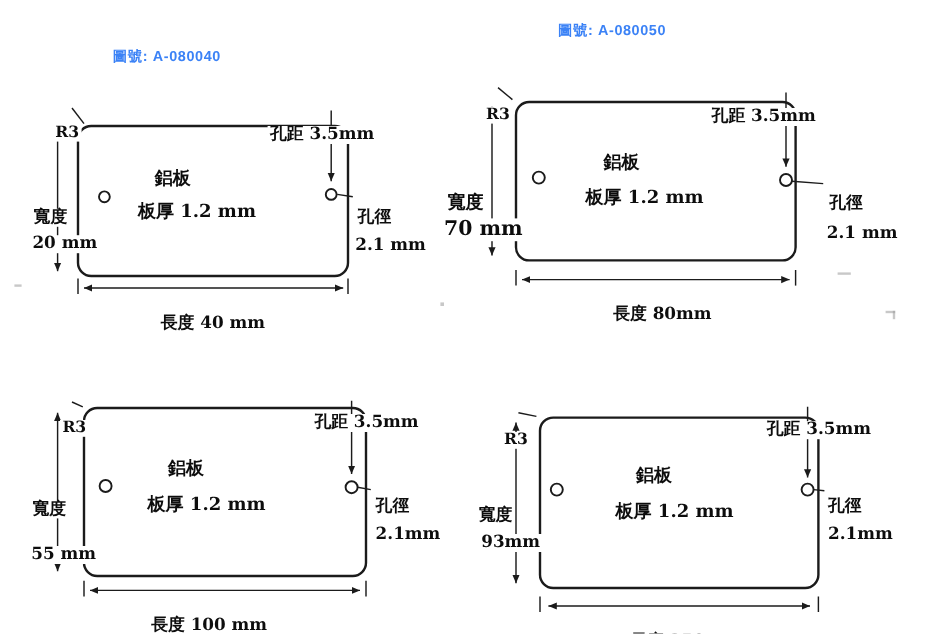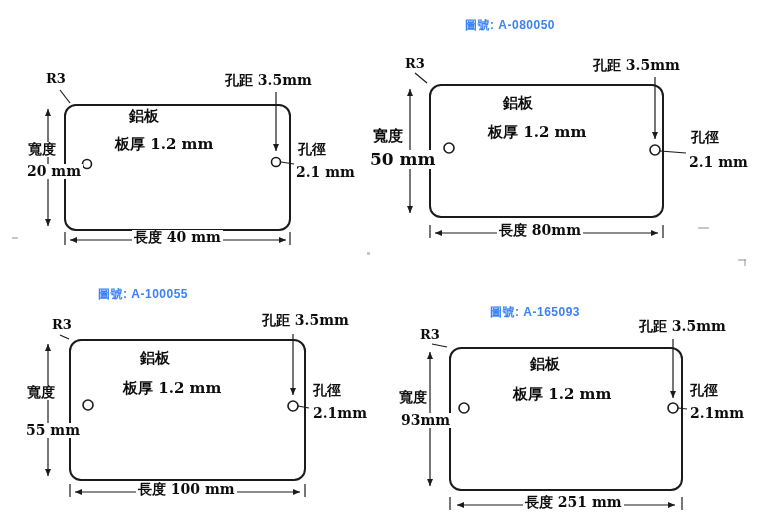--- a/index.html
+++ b/index.html
@@ -24,20 +24,21 @@
   }
   .lbl {
     position:absolute;
     font-family:"DejaVu Serif", serif;
     font-weight:bold;
     color:#0d0d0d;
     background:#ffffff;
     padding:0 2px;
     white-space:nowrap;
     line-height:1.1;
+    margin-top:32px;
   }
   .s13 { font-size:13px; }
   .s14 { font-size:14px; }
   .s15 { font-size:15px; }
   .s17 { font-size:17px; }
   .artifact { position:absolute; background:#9a9a9a; opacity:.55; }
 </style>
 </head>
 <body>
 
@@ -52,20 +53,21 @@
     <circle cx="67" cy="134" r="4.5" fill="none" stroke="#1b1b1b" stroke-width="1.6"></circle>
     <circle cx="256" cy="132" r="4.5" fill="none" stroke="#1b1b1b" stroke-width="1.6"></circle>
     <line x1="40" y1="60" x2="50" y2="73" stroke="#1b1b1b" stroke-width="1.2"></line>
     <line x1="256" y1="62" x2="256" y2="121" stroke="#1b1b1b" stroke-width="1.2" marker-end="url(#ar0)"></line>
     <line x1="28" y1="79" x2="28" y2="196" stroke="#1b1b1b" stroke-width="1.2" marker-start="url(#ar0)" marker-end="url(#ar0)"></line>
     <line x1="50" y1="210" x2="266" y2="210" stroke="#1b1b1b" stroke-width="1.2" marker-start="url(#ar0)" marker-end="url(#ar0)"></line>
     <line x1="45" y1="202" x2="45" y2="215" stroke="#1b1b1b" stroke-width="1.2"></line>
     <line x1="270" y1="202" x2="270" y2="215" stroke="#1b1b1b" stroke-width="1.2"></line>
     <line x1="261" y1="132" x2="274" y2="134" stroke="#1b1b1b" stroke-width="1.2"></line>
   </svg>
+  <div class="title" style="left:74px;top:9px">圖號: A-080040</div>
   <span class="lbl s13" style="left:24px;top:42px">R3</span>
   <span class="lbl s14" style="left:203px;top:43px">孔距 3.5mm</span>
   <span class="lbl s15" style="left:107px;top:78px">鋁板</span>
   <span class="lbl s15" style="left:93px;top:106px">板厚 1.2 mm</span>
   <span class="lbl s14" style="left:6px;top:112px">寬度</span>
   <span class="lbl s14" style="left:5px;top:134px">20 mm</span>
   <span class="lbl s14" style="left:276px;top:112px">孔徑</span>
   <span class="lbl s14" style="left:274px;top:135px">2.1 mm</span>
   <span class="lbl s14" style="left:112px;top:200px">長度 40 mm</span>
 </div>
@@ -87,75 +89,73 @@
     <line x1="65" y1="220" x2="65" y2="233" stroke="#1b1b1b" stroke-width="1.2"></line>
     <line x1="298" y1="220" x2="298" y2="233" stroke="#1b1b1b" stroke-width="1.2"></line>
     <line x1="295" y1="146" x2="321" y2="148" stroke="#1b1b1b" stroke-width="1.2"></line>
   </svg>
   <div class="title" style="left:100px;top:12px">圖號: A-080050</div>
   <span class="lbl s13" style="left:38px;top:52px">R3</span>
   <span class="lbl s14" style="left:226px;top:53px">孔距 3.5mm</span>
   <span class="lbl s15" style="left:136px;top:90px">鋁板</span>
   <span class="lbl s15" style="left:121px;top:119px">板厚 1.2 mm</span>
   <span class="lbl s15" style="left:6px;top:123px">寬度</span>
-  <span class="lbl s17" style="left:3px;top:145px">50 mm</span>
+  <span class="lbl s17" style="left:3px;top:145px">70 mm</span>
   <span class="lbl s14" style="left:324px;top:125px">孔徑</span>
   <span class="lbl s14" style="left:322px;top:150px">2.1 mm</span>
-  <span class="lbl s14" style="left:132px;top:218px">長度 80mm</span>
+  <span class="lbl s14" style="left:144px;top:218px">長度 80mm</span>
 </div>
 
 <div class="panel" style="left:20px;top:280px;width:350px;height:248px">
   <svg width="350" height="248">
     <defs>
       <marker id="ar2" markerWidth="8" markerHeight="8" refX="7" refY="3.5" orient="auto-start-reverse" markerUnits="userSpaceOnUse">
         <path d="M0,0.5 L7,3.5 L0,6.5 z" fill="#1b1b1b"></path>
       </marker>
     </defs>
     <rect x="50" y="60" width="235" height="140" rx="11" fill="none" stroke="#1b1b1b" stroke-width="2"></rect>
     <circle cx="68" cy="125" r="5" fill="none" stroke="#1b1b1b" stroke-width="1.6"></circle>
     <circle cx="273" cy="126" r="5" fill="none" stroke="#1b1b1b" stroke-width="1.6"></circle>
     <line x1="40" y1="55" x2="49" y2="59" stroke="#1b1b1b" stroke-width="1.2"></line>
     <line x1="273" y1="54" x2="273" y2="115" stroke="#1b1b1b" stroke-width="1.2" marker-end="url(#ar2)"></line>
     <line x1="28" y1="64" x2="28" y2="196" stroke="#1b1b1b" stroke-width="1.2" marker-start="url(#ar2)" marker-end="url(#ar2)"></line>
     <line x1="55" y1="212" x2="280" y2="212" stroke="#1b1b1b" stroke-width="1.2" marker-start="url(#ar2)" marker-end="url(#ar2)"></line>
     <line x1="50" y1="204" x2="50" y2="217" stroke="#1b1b1b" stroke-width="1.2"></line>
     <line x1="285" y1="204" x2="285" y2="217" stroke="#1b1b1b" stroke-width="1.2"></line>
     <line x1="278" y1="126" x2="289" y2="128" stroke="#1b1b1b" stroke-width="1.2"></line>
   </svg>
-  <div class="title" style="left:78px;top:6px">圖號: A-100055</div>
   <span class="lbl s13" style="left:30px;top:38px">R3</span>
   <span class="lbl s14" style="left:240px;top:33px">孔距 3.5mm</span>
   <span class="lbl s15" style="left:118px;top:70px">鋁板</span>
   <span class="lbl s15" style="left:101px;top:100px">板厚 1.2 mm</span>
   <span class="lbl s14" style="left:5px;top:105px">寬度</span>
   <span class="lbl s14" style="left:4px;top:143px">55 mm</span>
   <span class="lbl s14" style="left:291px;top:103px">孔徑</span>
   <span class="lbl s14" style="left:291px;top:126px">2.1mm</span>
-  <span class="lbl s14" style="left:116px;top:202px">長度 100 mm</span>
+  <span class="lbl s14" style="left:104px;top:202px">長度 100 mm</span>
 </div>
 
 <div class="panel" style="left:385px;top:300px;width:386px;height:228px">
   <svg width="386" height="228">
     <defs>
       <marker id="ar3" markerWidth="8" markerHeight="8" refX="7" refY="3.5" orient="auto-start-reverse" markerUnits="userSpaceOnUse">
         <path d="M0,0.5 L7,3.5 L0,6.5 z" fill="#1b1b1b"></path>
       </marker>
     </defs>
     <rect x="65" y="48" width="232" height="142" rx="11" fill="none" stroke="#1b1b1b" stroke-width="2"></rect>
     <circle cx="79" cy="108" r="5" fill="none" stroke="#1b1b1b" stroke-width="1.6"></circle>
     <circle cx="288" cy="108" r="5" fill="none" stroke="#1b1b1b" stroke-width="1.6"></circle>
     <line x1="47" y1="44" x2="62" y2="47" stroke="#1b1b1b" stroke-width="1.2"></line>
     <line x1="288" y1="39" x2="288" y2="98" stroke="#1b1b1b" stroke-width="1.2" marker-end="url(#ar3)"></line>
     <line x1="45" y1="52" x2="45" y2="186" stroke="#1b1b1b" stroke-width="1.2" marker-start="url(#ar3)" marker-end="url(#ar3)"></line>
     <line x1="72" y1="205" x2="290" y2="205" stroke="#1b1b1b" stroke-width="1.2" marker-start="url(#ar3)" marker-end="url(#ar3)"></line>
     <line x1="65" y1="197" x2="65" y2="210" stroke="#1b1b1b" stroke-width="1.2"></line>
     <line x1="297" y1="197" x2="297" y2="210" stroke="#1b1b1b" stroke-width="1.2"></line>
     <line x1="293" y1="108" x2="302" y2="109" stroke="#1b1b1b" stroke-width="1.2"></line>
   </svg>
-  <div class="title" style="left:105px;top:4px">圖號: A-165093</div>
   <span class="lbl s13" style="left:33px;top:28px">R3</span>
   <span class="lbl s14" style="left:252px;top:19px">孔距 3.5mm</span>
   <span class="lbl s15" style="left:143px;top:56px">鋁板</span>
   <span class="lbl s15" style="left:126px;top:86px">板厚 1.2 mm</span>
   <span class="lbl s14" style="left:12px;top:90px">寬度</span>
   <span class="lbl s14" style="left:14px;top:113px">93mm</span>
   <span class="lbl s14" style="left:303px;top:83px">孔徑</span>
   <span class="lbl s14" style="left:303px;top:106px">2.1mm</span>
   <span class="lbl s14" style="left:138px;top:195px">長度 251 mm</span>
 </div>

